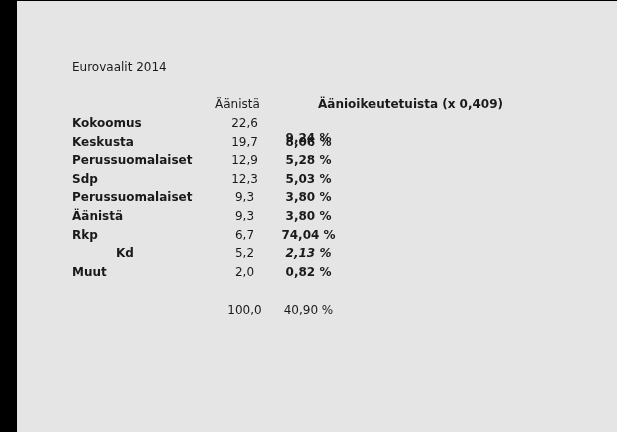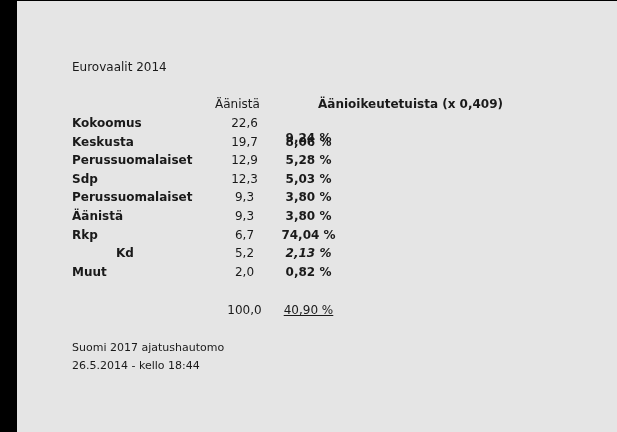--- a/index.html
+++ b/index.html
@@ -61,17 +61,15 @@
       <div class="t b r" style="left:260px;width:63px;top:245.20000000000002px;font-style:italic;">2,13 %</div>
     </div>
       <div>
       <div class="t b" style="left:55px;top:263.8px;">Muut</div>
       <div class="t r" style="left:200px;width:55px;top:263.8px;">2,0</div>
       <div class="t b r" style="left:260px;width:63px;top:263.8px;">0,82 %</div>
     </div>
     </div>
 
   <div class="t r" style="left:200px;width:55px;top:302px;">100,0</div>
-  <div class="t r" style="left:260px;width:63px;top:302px;text-decoration:underline;">40,90 %</div>
+  <div class="t r" style="left:260px;width:63px;top:302px;">40,90 %</div>
 
-  <div class="t" style="left:55px;top:340px;font-size:11px;">Suomi 2017 ajatushautomo</div>
-  <div class="t" style="left:55px;top:358px;font-size:11px;">26.5.2014 - kello 18:44</div>
 </div>
 
 </body></html>

